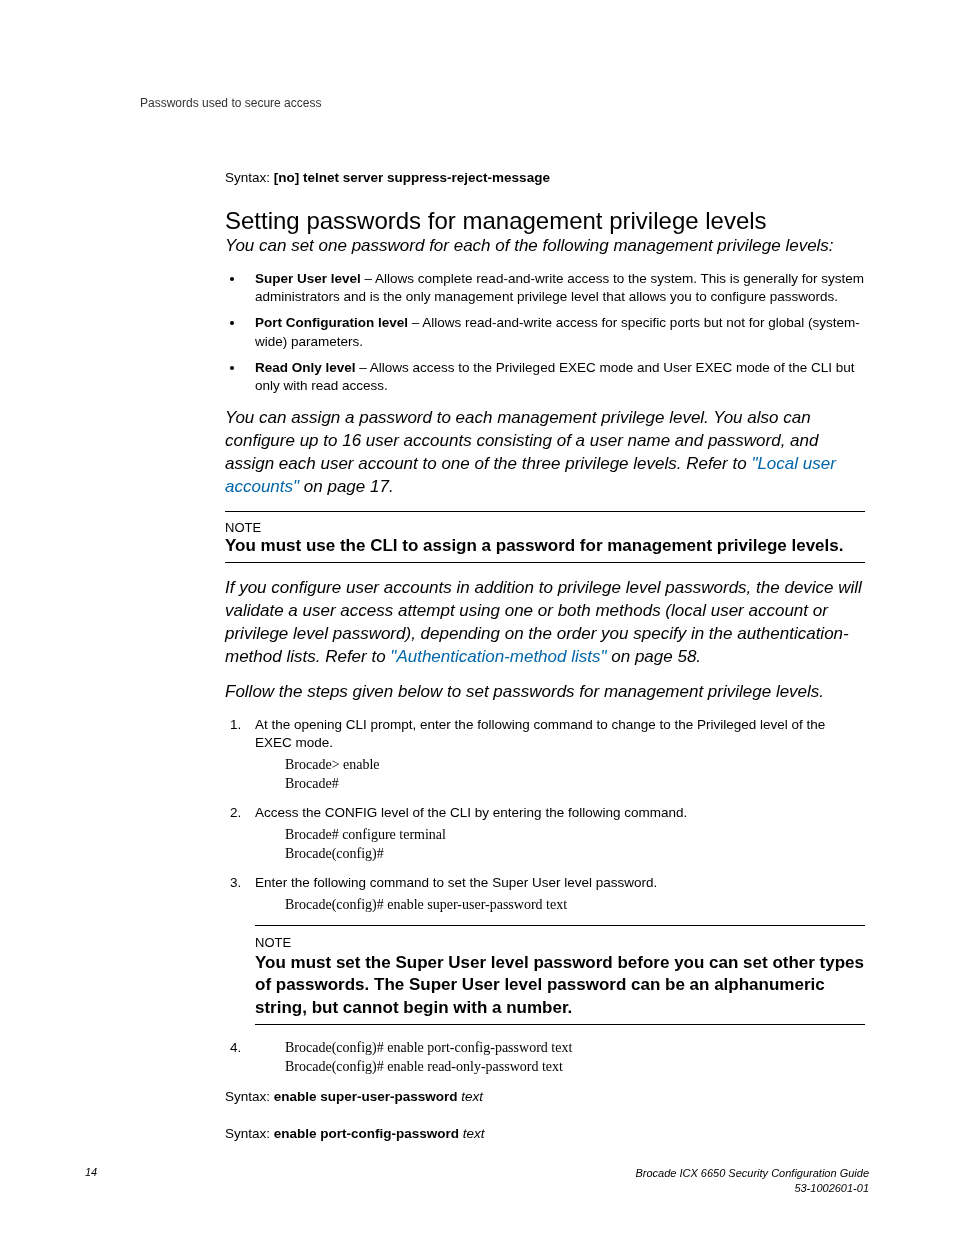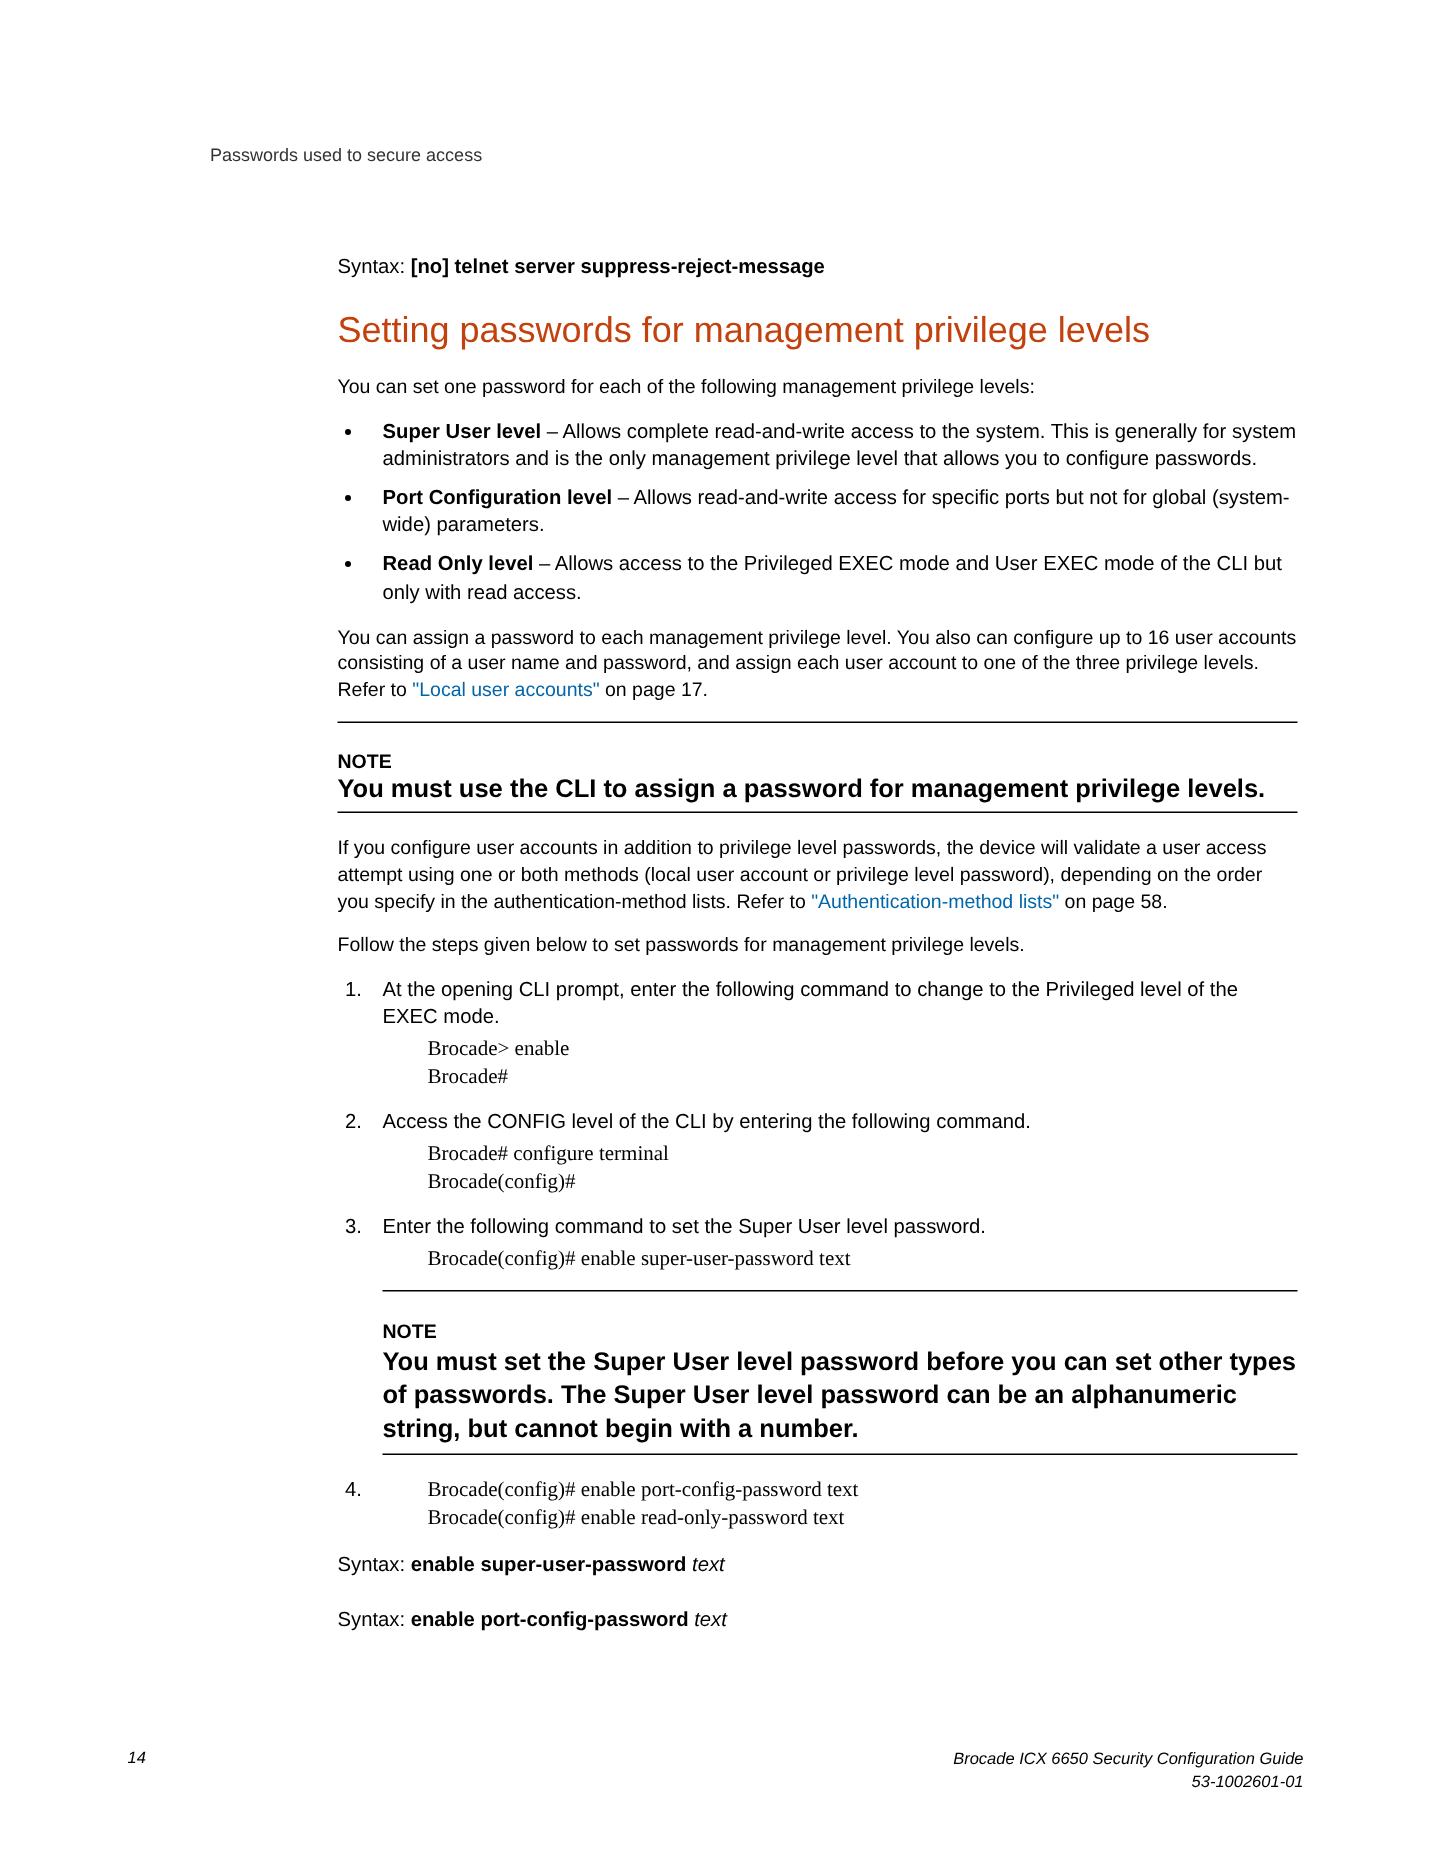--- a/index.html
+++ b/index.html
@@ -27,27 +27,27 @@
   .syntax-line {
     font-size: 13.5px;
     margin-bottom: 22px;
   }
   .syntax-line .bold { font-weight: bold; }
   .syntax-line .italic { font-style: italic; }
   h2.section {
     font-size: 24px;
     font-weight: normal;
     font-family: Arial, Helvetica, sans-serif;
-    margin-bottom: 14px;
-    color: #c2410c;
+    color: #000000;
   }
   p.body {
-    font-size: 13px;
+    font-size: 17px;
     line-height: 1.35;
     margin-bottom: 12px;
+    font-style: italic;
   }
   ul.bullets, ol.steps {
     font-size: 13.5px;
     line-height: 1.35;
     margin-left: 20px;
     margin-bottom: 12px;
   }
   ul.bullets li, ol.steps li {
     padding-left: 10px;
     margin-bottom: 8px;
@@ -57,23 +57,23 @@
   .bold { font-weight: bold; }
   .link { color: #0066aa; }
   .note-block {
     margin-bottom: 14px;
   }
   .note-block hr {
     border: none;
     border-top: 1px solid #000;
   }
   .note-title {
-    font-weight: bold;
+    font-weight: normal;
     font-size: 13px;
-    margin-top: 18px;
+    margin-top: 8px;
   }
   .note-body {
     font-size: 17px;
     line-height: 1.35;
     margin-bottom: 4px;
     font-weight: bold;
   }
   pre.code {
     font-family: Liberation Serif, serif;
     font-size: 14px;

